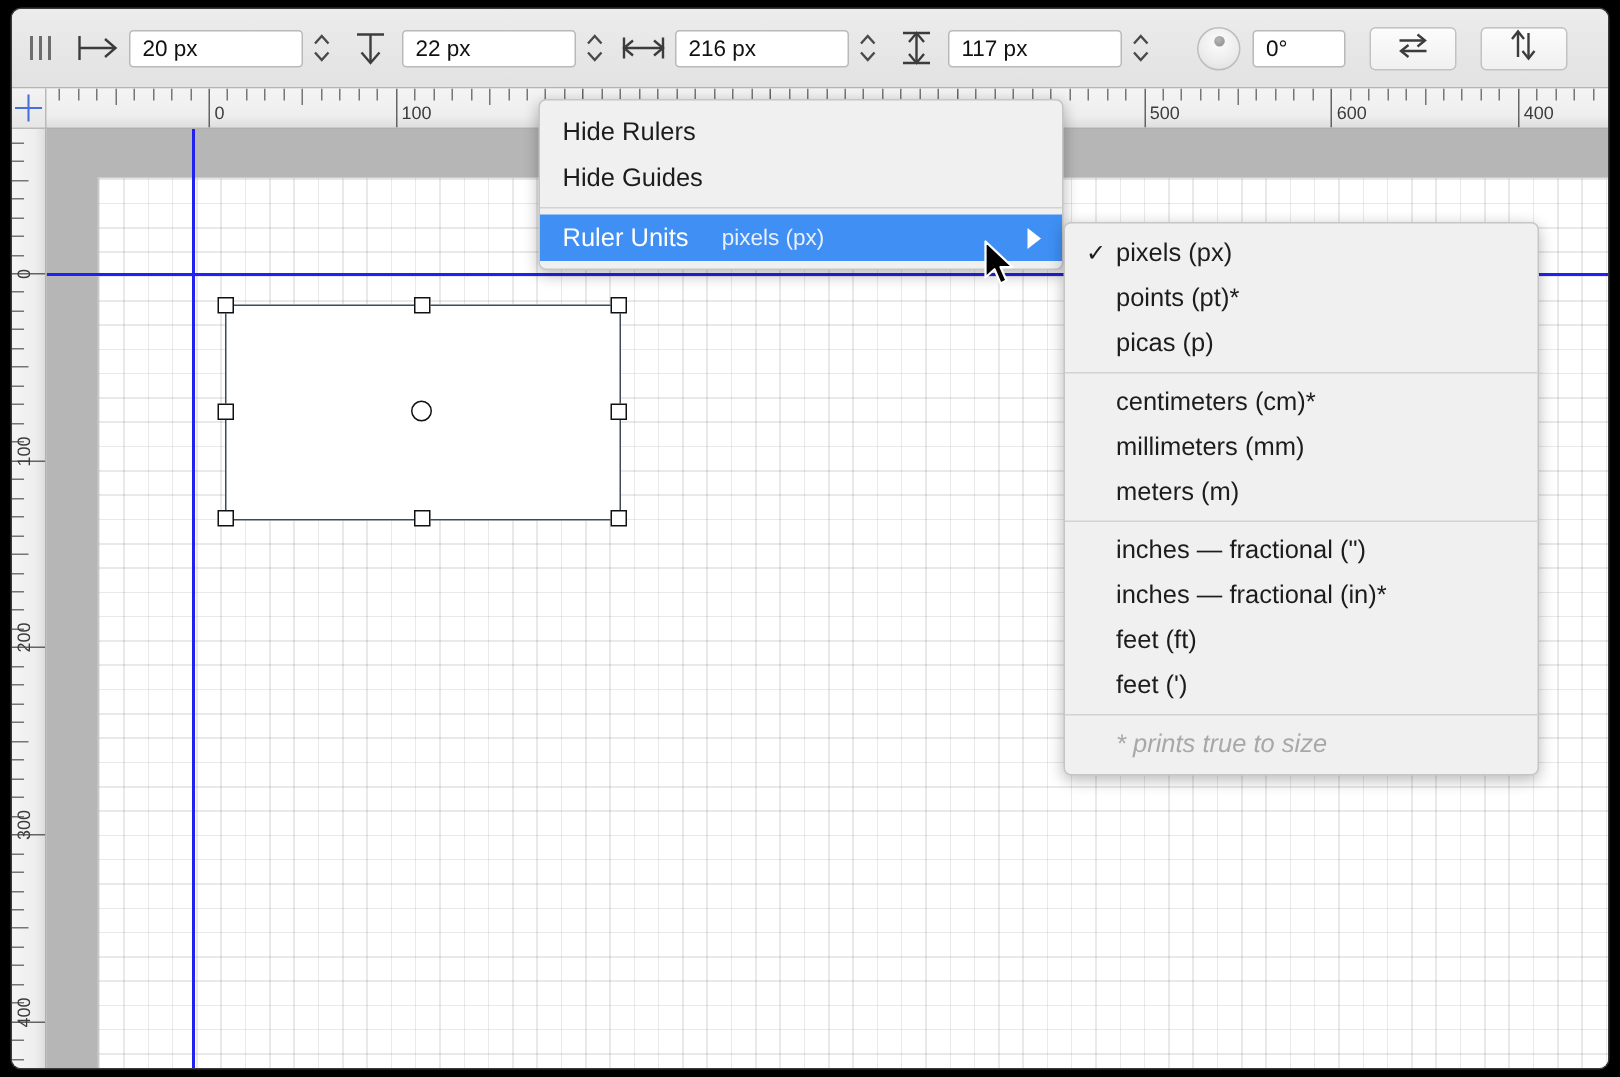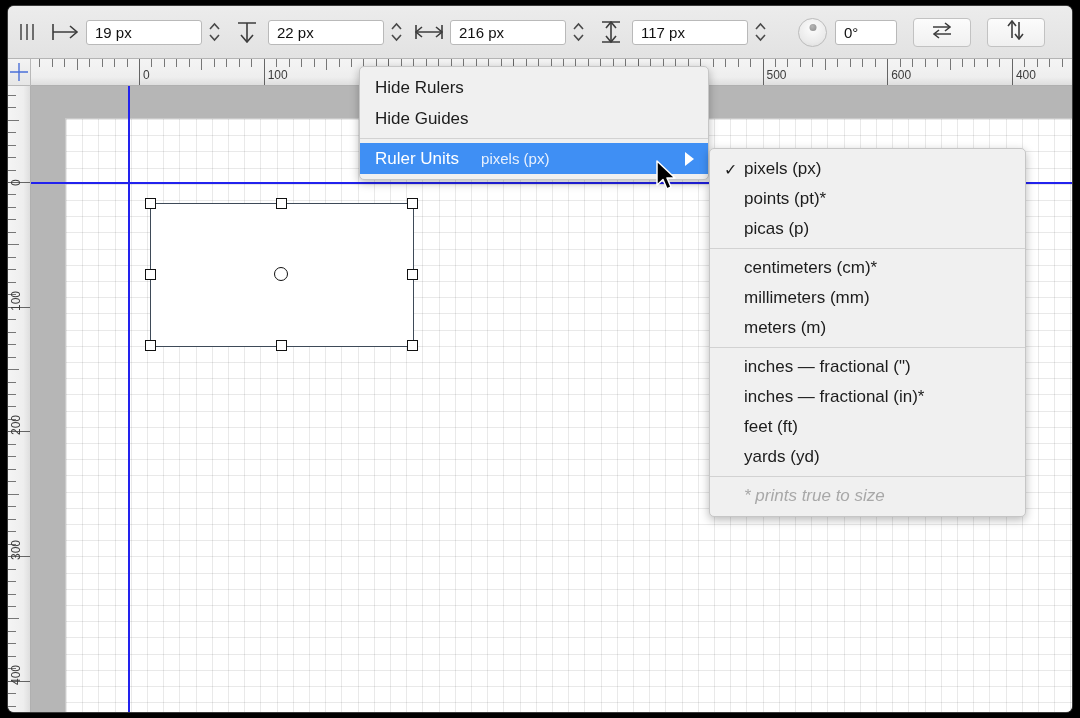--- a/index.html
+++ b/index.html
@@ -305,21 +305,21 @@
       </div>
 
       <div class="tb-icon">
         <svg width="30" height="20" viewBox="0 0 30 20">
           <line x1="3" y1="2" x2="3" y2="18" stroke="#3c3c3c" stroke-width="1.6"></line>
           <line x1="3" y1="10" x2="26" y2="10" stroke="#3c3c3c" stroke-width="1.6"></line>
           <polyline points="20,4 27,10 20,16" fill="none" stroke="#3c3c3c" stroke-width="1.6"></polyline>
         </svg>
       </div>
       <div class="field num">
-        <span>19 px</span>
+        <span>20 px</span>
       </div>
       <div class="stepper">
         <svg width="13" height="22" viewBox="0 0 13 22">
           <polyline points="2,8 6.5,3 11,8" fill="none" stroke="#4a4a4a" stroke-width="1.6"></polyline>
           <polyline points="2,14 6.5,19 11,14" fill="none" stroke="#4a4a4a" stroke-width="1.6"></polyline>
         </svg>
       </div>
 
       <div class="tb-icon">
         <svg width="30" height="24" viewBox="0 0 30 24">
@@ -625,21 +625,21 @@
       <div class="submenu-item">
         <span>inches — fractional (")</span>
       </div>
       <div class="submenu-item">
         <span>inches — fractional (in)*</span>
       </div>
       <div class="submenu-item">
         <span>feet (ft)</span>
       </div>
       <div class="submenu-item">
-        <span>yards (yd)</span>
+        <span>feet (')</span>
       </div>
 
       <div class="menu-sep"></div>
 
       <div class="submenu-foot">
         <span>* prints true to size</span>
       </div>
     </div>
 
   </div>

